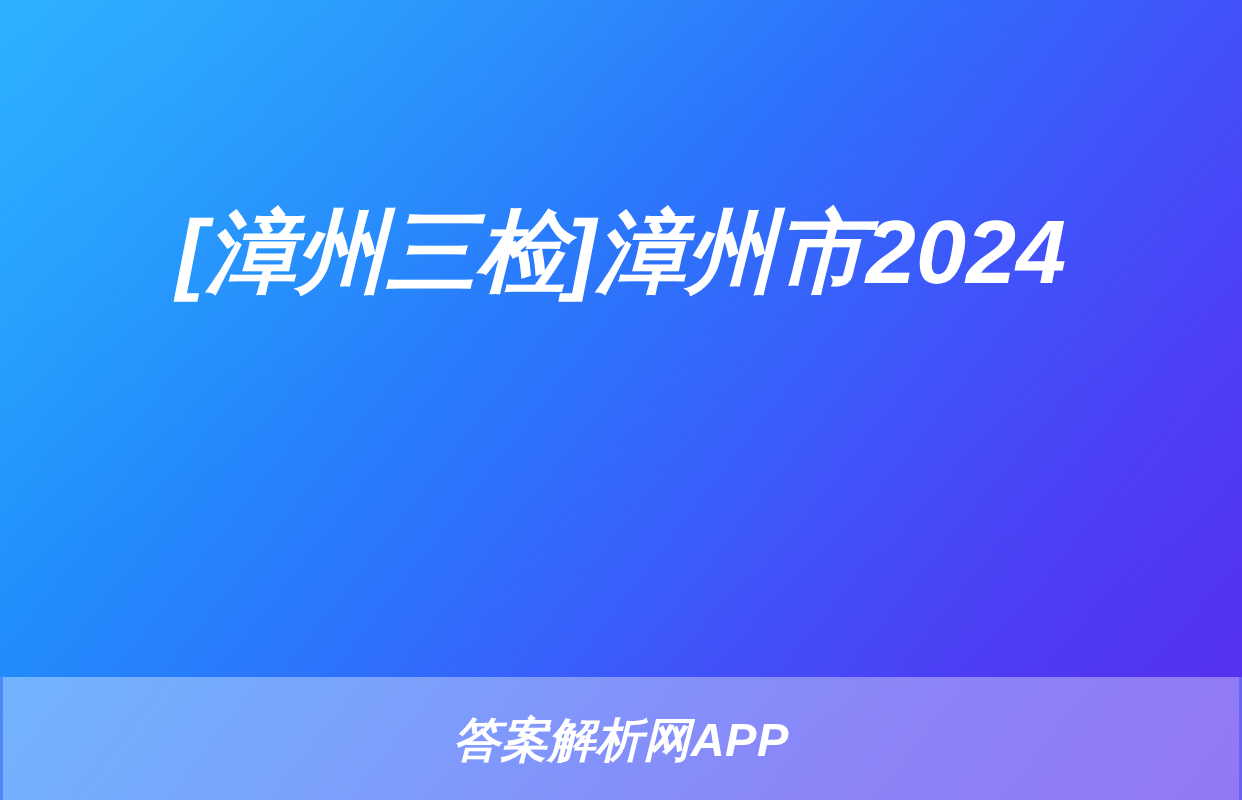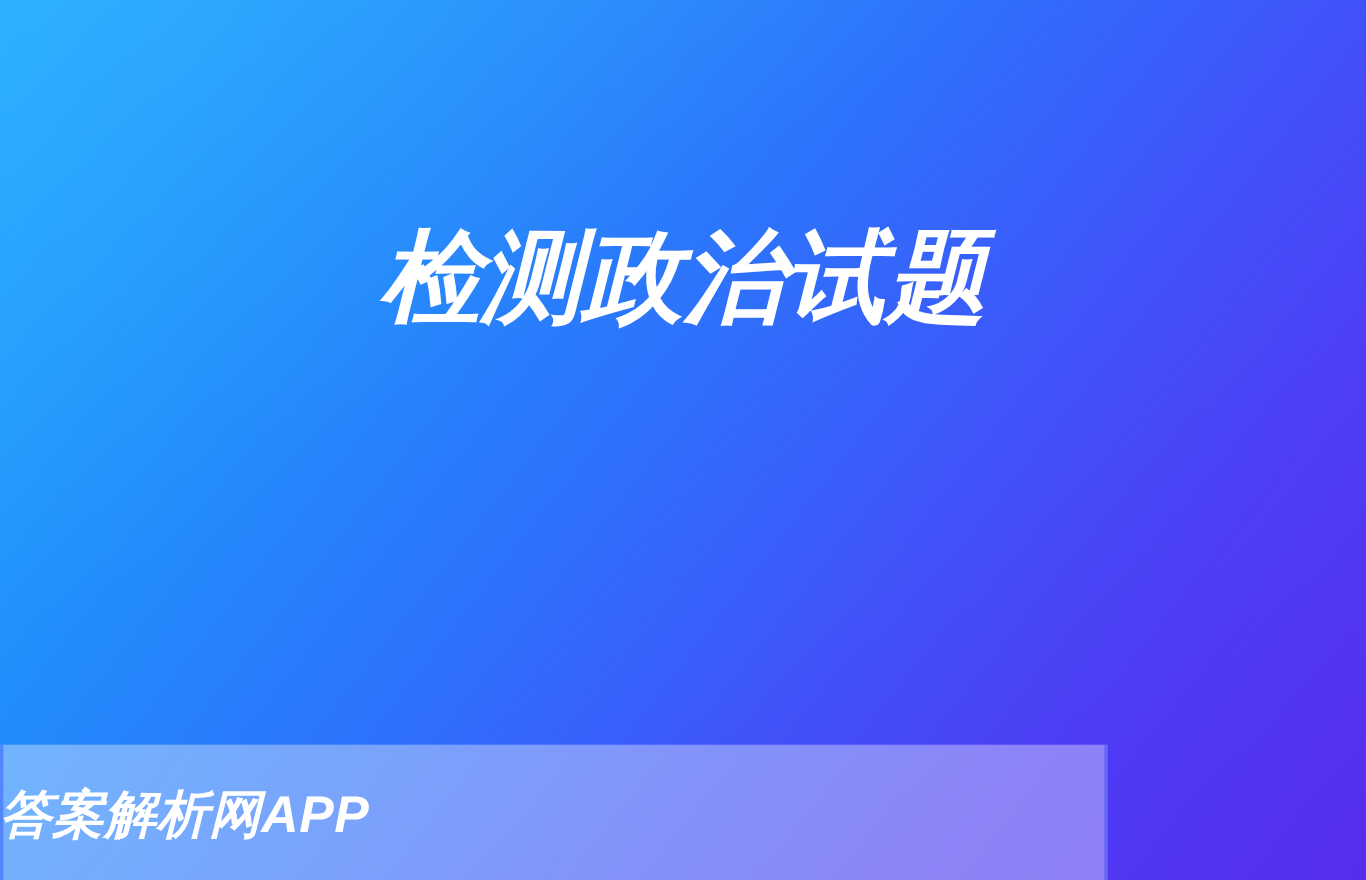--- a/index.html
+++ b/index.html
@@ -74,25 +74,26 @@
 
   .title-line.l1 { font-size: 90px; }
   .title-line.l2 { font-size: 92px; }
   .title-line.l3 { font-size: 92px; }
 
   
   .wm-band {
     position: absolute;
     left: 0;
     top: 677px;
-    width: 1007px;
+    width: 1242px;
     height: 123px;
     background: rgba(255, 255, 255, 0.36);
     display: flex;
     align-items: center;
+    justify-content: center;
     box-sizing: border-box;
   }
 
   
   .wm-edge {
     position: absolute;
     top: 0;
     width: 3px;
     height: 100%;
     background: rgba(40, 70, 250, 0.42);
@@ -114,21 +115,21 @@
 </style>
 </head>
 <body>
 
 <div id="stage">
 
   <div class="bg-gradient"></div>
   <div class="bg-sheen"></div>
 
   <div class="title-wrap">
-    <span class="title-line l3">检测政治试题</span>
+    <span class="title-line l1">[漳州三检]漳州市2024</span>
   </div>
 
   <div class="wm-band">
     <span class="wm-edge left"></span>
     <span class="wm-edge right"></span>
     <span class="wm-text">答案解析网APP</span>
   </div>
 
 </div>
 

